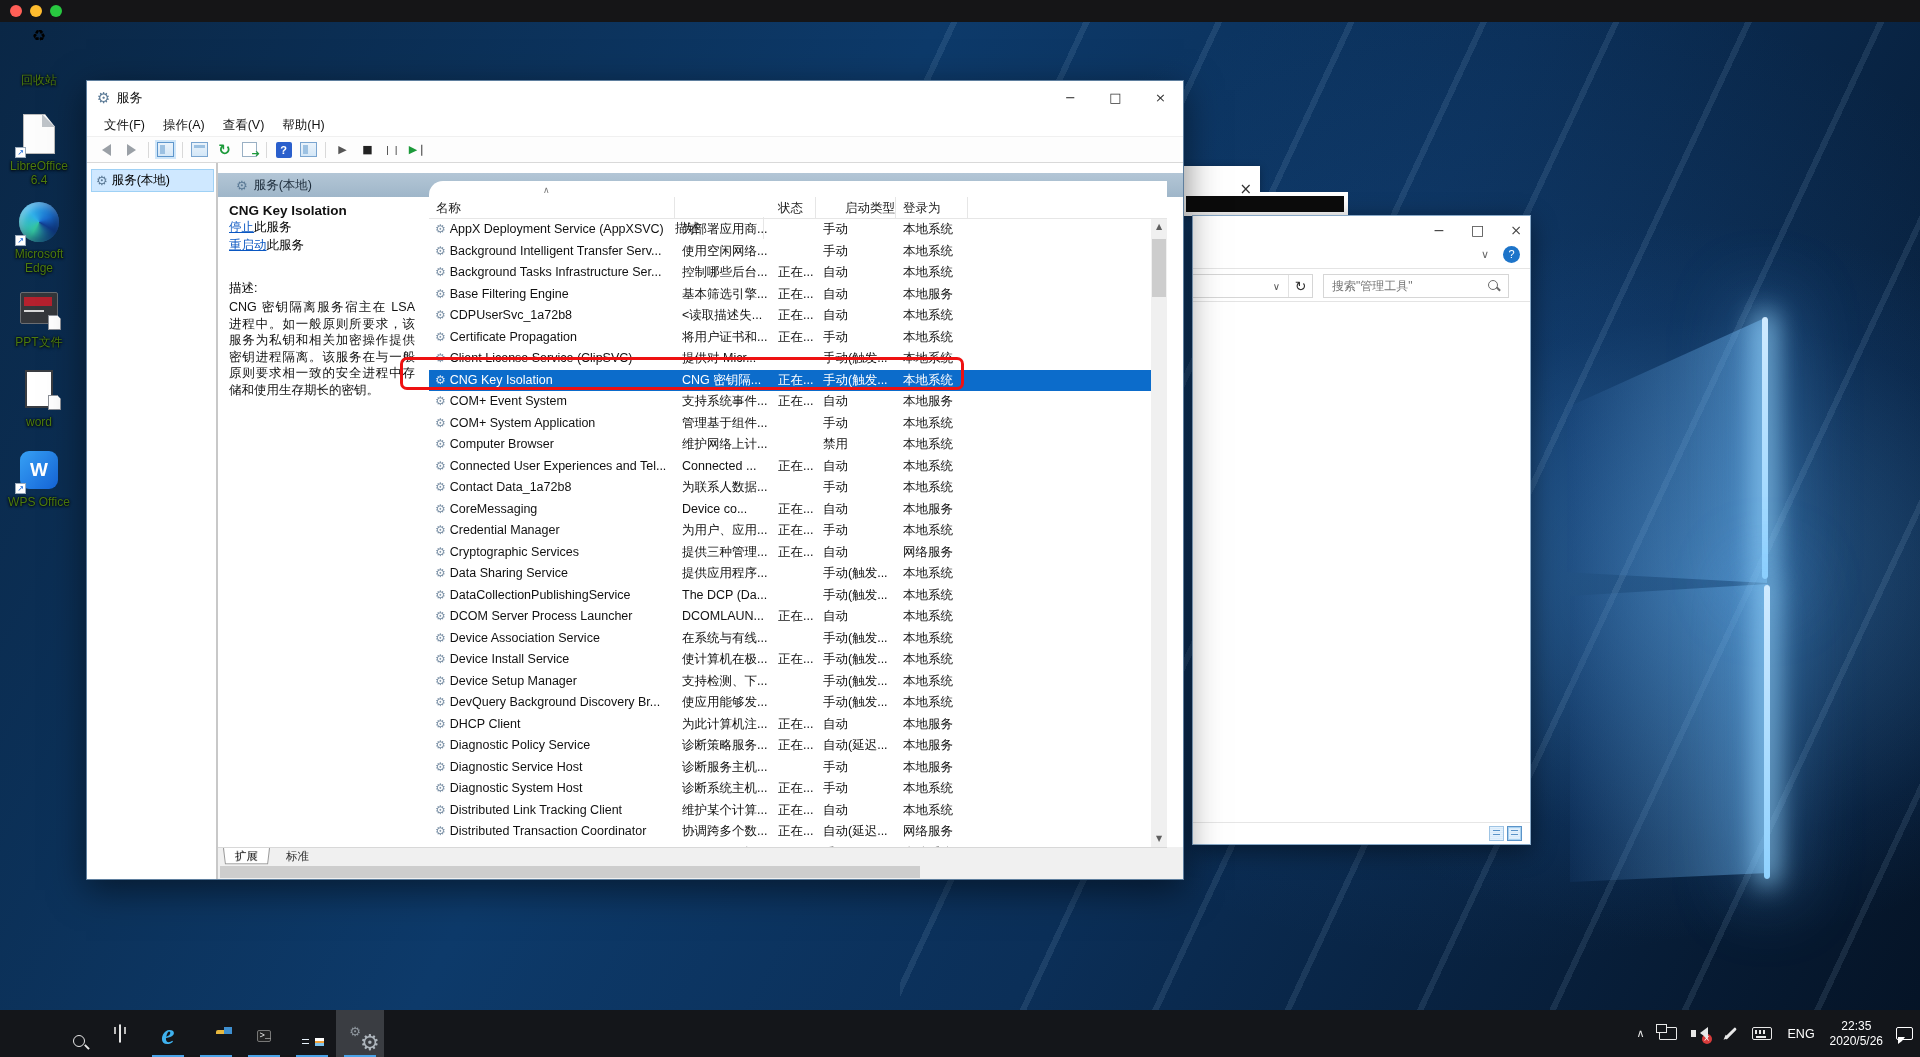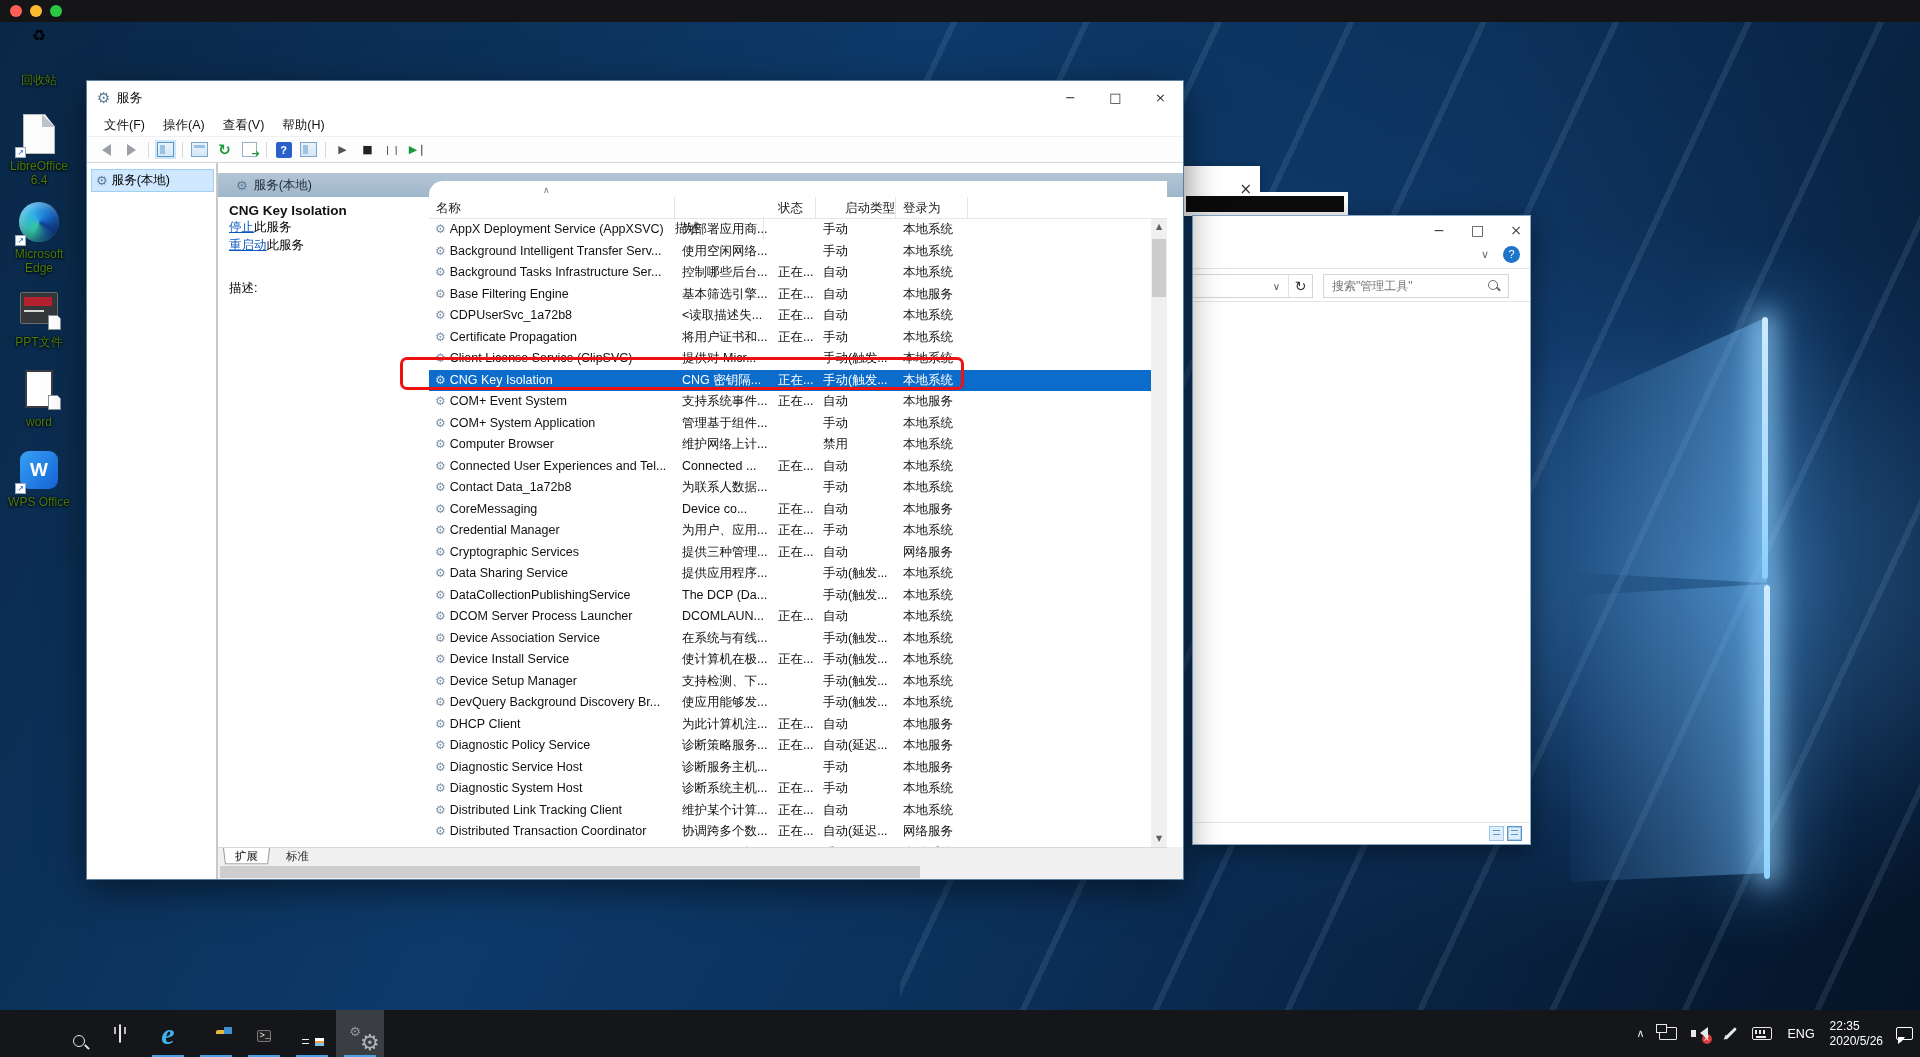--- a/index.html
+++ b/index.html
@@ -188,21 +188,21 @@
   .ic-vol::before { content:""; position:absolute; left:0; top:4px; width:5px; height:7px; background:#e8e8e8; }
   .ic-vol::after { content:""; position:absolute; left:3px; top:1px; border:6.5px solid transparent; border-right:8px solid #e8e8e8; }
   .vol-x { position:absolute; right:-3px; bottom:-2px; width:10px; height:10px; background:#d83b3b; border-radius:50%; color:#fff; font-size:8px; line-height:10px; text-align:center; }
   .ic-pen { width:15px; height:2.6px; background:#e8e8e8; transform:rotate(-45deg); border-radius:2px; position:relative; }
   .ic-pen::before { content:""; position:absolute; left:-4px; top:-1px; border:2.6px solid transparent; border-right:5px solid #e8e8e8; }
   .ic-kbd { position:relative; width:20px; height:13px; border:1.6px solid #e8e8e8; border-radius:2px; }
   .ic-kbd::before { content:""; position:absolute; left:2px; top:2px; width:12px; height:4px;
     background:repeating-linear-gradient(90deg,#e8e8e8 0 1.6px, transparent 1.6px 4px); }
   .ic-kbd::after { content:""; position:absolute; left:3px; bottom:1.5px; width:10px; height:1.6px; background:#e8e8e8; }
   .tray-lang { font-size:12.5px; color:#fff; padding:0 9px; }
-  .tray-clock { text-align:left; font-size:12px; color:#fff; line-height:15px; padding:0 6px; }
+  .tray-clock { text-align:center; font-size:12px; color:#fff; line-height:15px; padding:0 6px; }
   .ic-bubble { position:relative; width:17px; height:13px; border:1.6px solid #fff; border-radius:2px; }
   .ic-bubble::after { content:""; position:absolute; left:1px; bottom:-5px; border:3px solid transparent; border-top:4px solid #fff; border-left:4px solid #fff; }
 </style>
 </head>
 <body>
 
 <div class="wallpaper">
   <div class="streaks"></div>
   <div class="pane pane-top"></div>
   <div class="pane pane-bottom"></div>
@@ -683,20 +683,21 @@
           <span class="vs-thumb"></span>
         </div>
       </div>
       <div class="descpanel">
         <div class="desc-title">CNG Key Isolation</div>
         <div class="desc-links">
           <div><span class="lnk">停止</span><span>此服务</span></div>
           <div><span class="lnk">重启动</span><span>此服务</span></div>
         </div>
         <div class="desc-label">描述:</div>
+        <div class="desc-text">CNG 密钥隔离服务宿主在 LSA 进程中。如一般原则所要求，该服务为私钥和相关加密操作提供密钥进程隔离。该服务在与一般原则要求相一致的安全进程中存储和使用生存期长的密钥。</div>
       </div>
       <div class="tabsrow" id="tabsrow">
           <div class="tab tab-ext">扩展</div>
           <div class="tab tab-std">标准</div>
         </div>
       <div class="hscroll">
           <span class="hs-thumb"></span>
         </div>
       <div class="corner"></div>
     </div>

